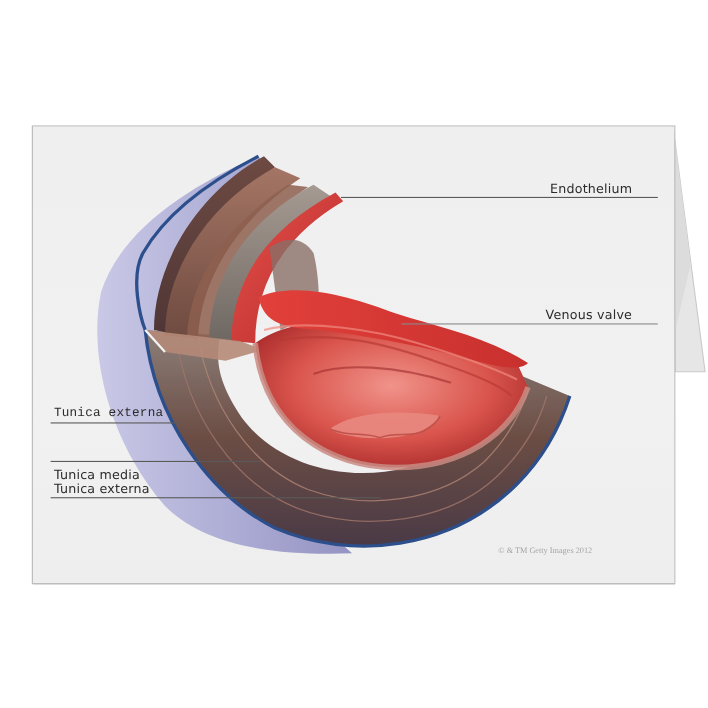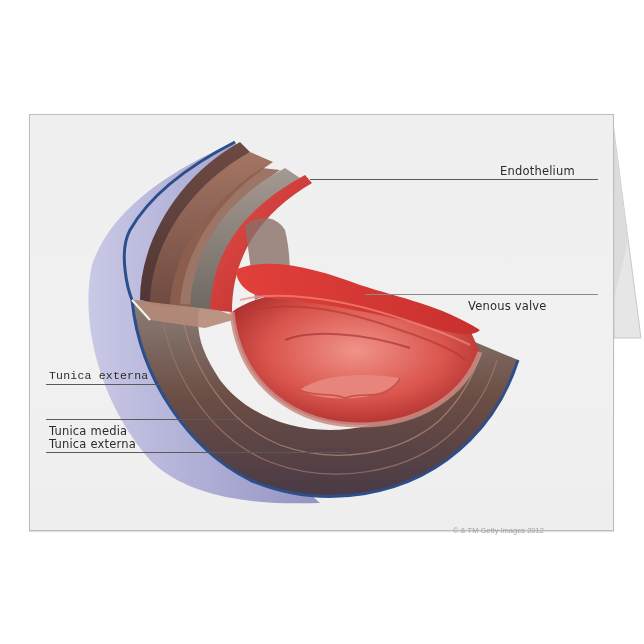--- a/index.html
+++ b/index.html
@@ -49,25 +49,25 @@
     }
     .label.right { text-align: left; }
     .leader {
       position: absolute;
       height: 1px;
       background: #5a5a5a;
     }
     .copyright {
       position: absolute;
       left: 453px;
-      top: 526px;
+      top: 496px;
       font-size: 7.5px;
       color: #a3a3a3;
       white-space: nowrap;
-      font-family: Liberation Sans, sans-serif;
+      font-family: Liberation Serif, serif;
     }
   </style>
 </head>
 <body>
 
 <div class="stage">
 
   <svg class="back-flap" viewBox="0 0 644 644">
     <polygon points="612,116 641,338 614,338" fill="#e6e6e6" stroke="#c9c9c9" stroke-width="1"></polygon>
     <polygon points="612,116 628,240 614,300" fill="#dcdcdc"></polygon>
@@ -149,21 +149,21 @@
 
     <path d="M300,390 C320,375 360,372 400,378 C390,395 360,400 330,398 C315,396 305,394 300,390 Z" fill="#e88880" opacity="0.9"></path>
     <path d="M300,390 C318,398 330,392 345,398 C360,392 372,398 385,392 C392,388 398,384 400,378" fill="none" stroke="#c0534c" stroke-width="1.5"></path>
     <path d="M285,340 C310,330 360,332 410,348" fill="none" stroke="#9e2b2b" stroke-width="2" opacity="0.6"></path>
   </svg>
 
   <div class="leader" style="left:310px; top:179px; width:288px;"></div>
   <div class="label right" style="left:500px; top:164px; width:96px;">Endothelium</div>
 
   <div class="leader" style="left:365px; top:294px; width:233px; background:#8a8a8a;"></div>
-  <div class="label right" style="left:468px; top:279px; width:106px;margin-top:20px;">Venous valve</div>
+  <div class="label right" style="left:496px; top:279px; width:106px;">Venous valve</div>
 
   <div class="leader" style="left:46px; top:384px; width:118px;"></div>
   <div class="label" style="left:49px; top:369px;font-family:Liberation Mono, monospace;">Tunica externa</div>
 
   <div class="leader" style="left:46px; top:419px; width:192px;"></div>
   <div class="label" style="left:49px; top:424px;">Tunica media</div>
 
   <div class="leader" style="left:46px; top:452px; width:300px;"></div>
   <div class="label" style="left:49px; top:437px;">Tunica externa</div>
 

